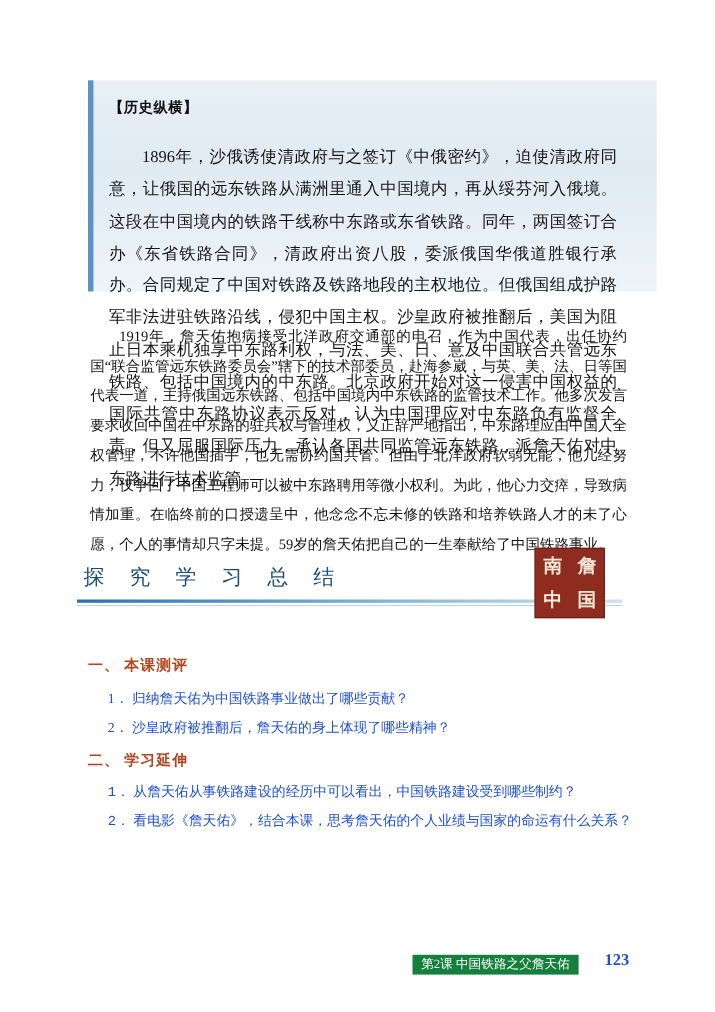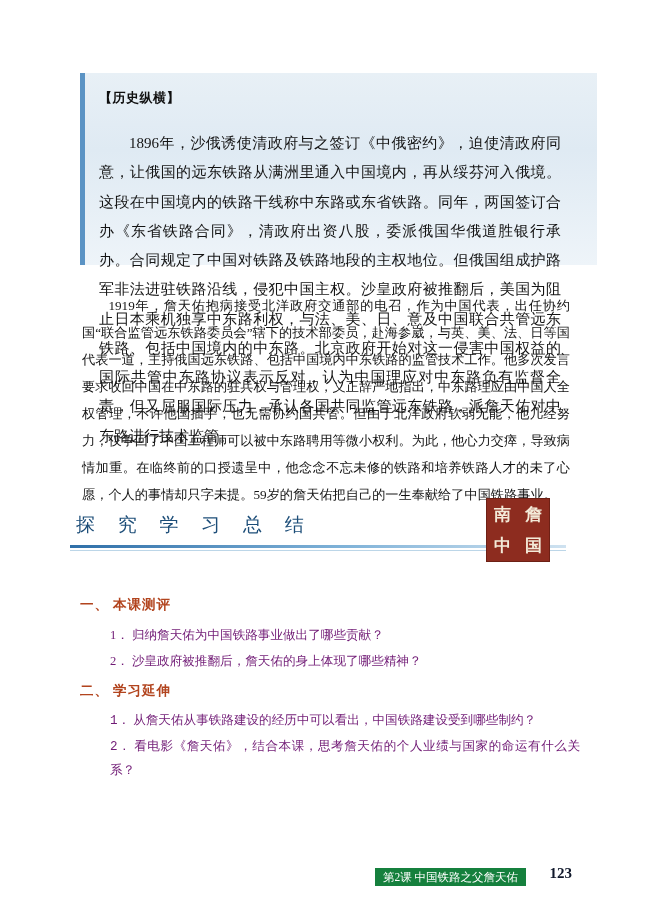--- a/index.html
+++ b/index.html
@@ -139,22 +139,22 @@
     font-size: 13.5px;
     font-weight: bold;
     color: #b2441e;
     letter-spacing: 1px;
     margin-bottom: 10px;
   }
   .qs-title .num { margin-right: 4px; }
   .q-item {
     font-size: 12.6px;
     line-height: 1.9;
-    color: #701a75;
-    margin-left: 30px;
+    color: #1d4ed8;
+    margin-left: 18px;
     margin-bottom: 2px;
     text-align: justify;
   }
   .q-item .idx { margin-right: 3px; }
 
   
   .footer {
     position: absolute;
     left: 80px;
     top: 868px;
@@ -172,21 +172,21 @@
     line-height: 18px;
     padding: 0 8px;
     white-space: nowrap;
   }
   .footer-page {
     position: absolute;
     right: 0;
     top: -3px;
     font-size: 15px;
     font-weight: bold;
-    color: #0f172a;
+    color: #1d4ed8;
   }
 </style>
 </head>
 <body>
 
 <div class="page">
 
   <div class="feature-box">
     <div class="feature-title">【历史纵横】</div>
     <div class="feature-body">1896年，沙俄诱使清政府与之签订《中俄密约》，迫使清政府同意，让俄国的远东铁路从满洲里通入中国境内，再从绥芬河入俄境。这段在中国境内的铁路干线称中东路或东省铁路。同年，两国签订合办《东省铁路合同》，清政府出资八股，委派俄国华俄道胜银行承办。合同规定了中国对铁路及铁路地段的主权地位。但俄国组成护路军非法进驻铁路沿线，侵犯中国主权。沙皇政府被推翻后，美国为阻止日本乘机独享中东路利权，与法、美、日、意及中国联合共管远东铁路、包括中国境内的中东路。北京政府开始对这一侵害中国权益的国际共管中东路协议表示反对，认为中国理应对中东路负有监督全责，但又屈服国际压力，承认各国共同监管远东铁路，派詹天佑对中东路进行技术监管。</div>

